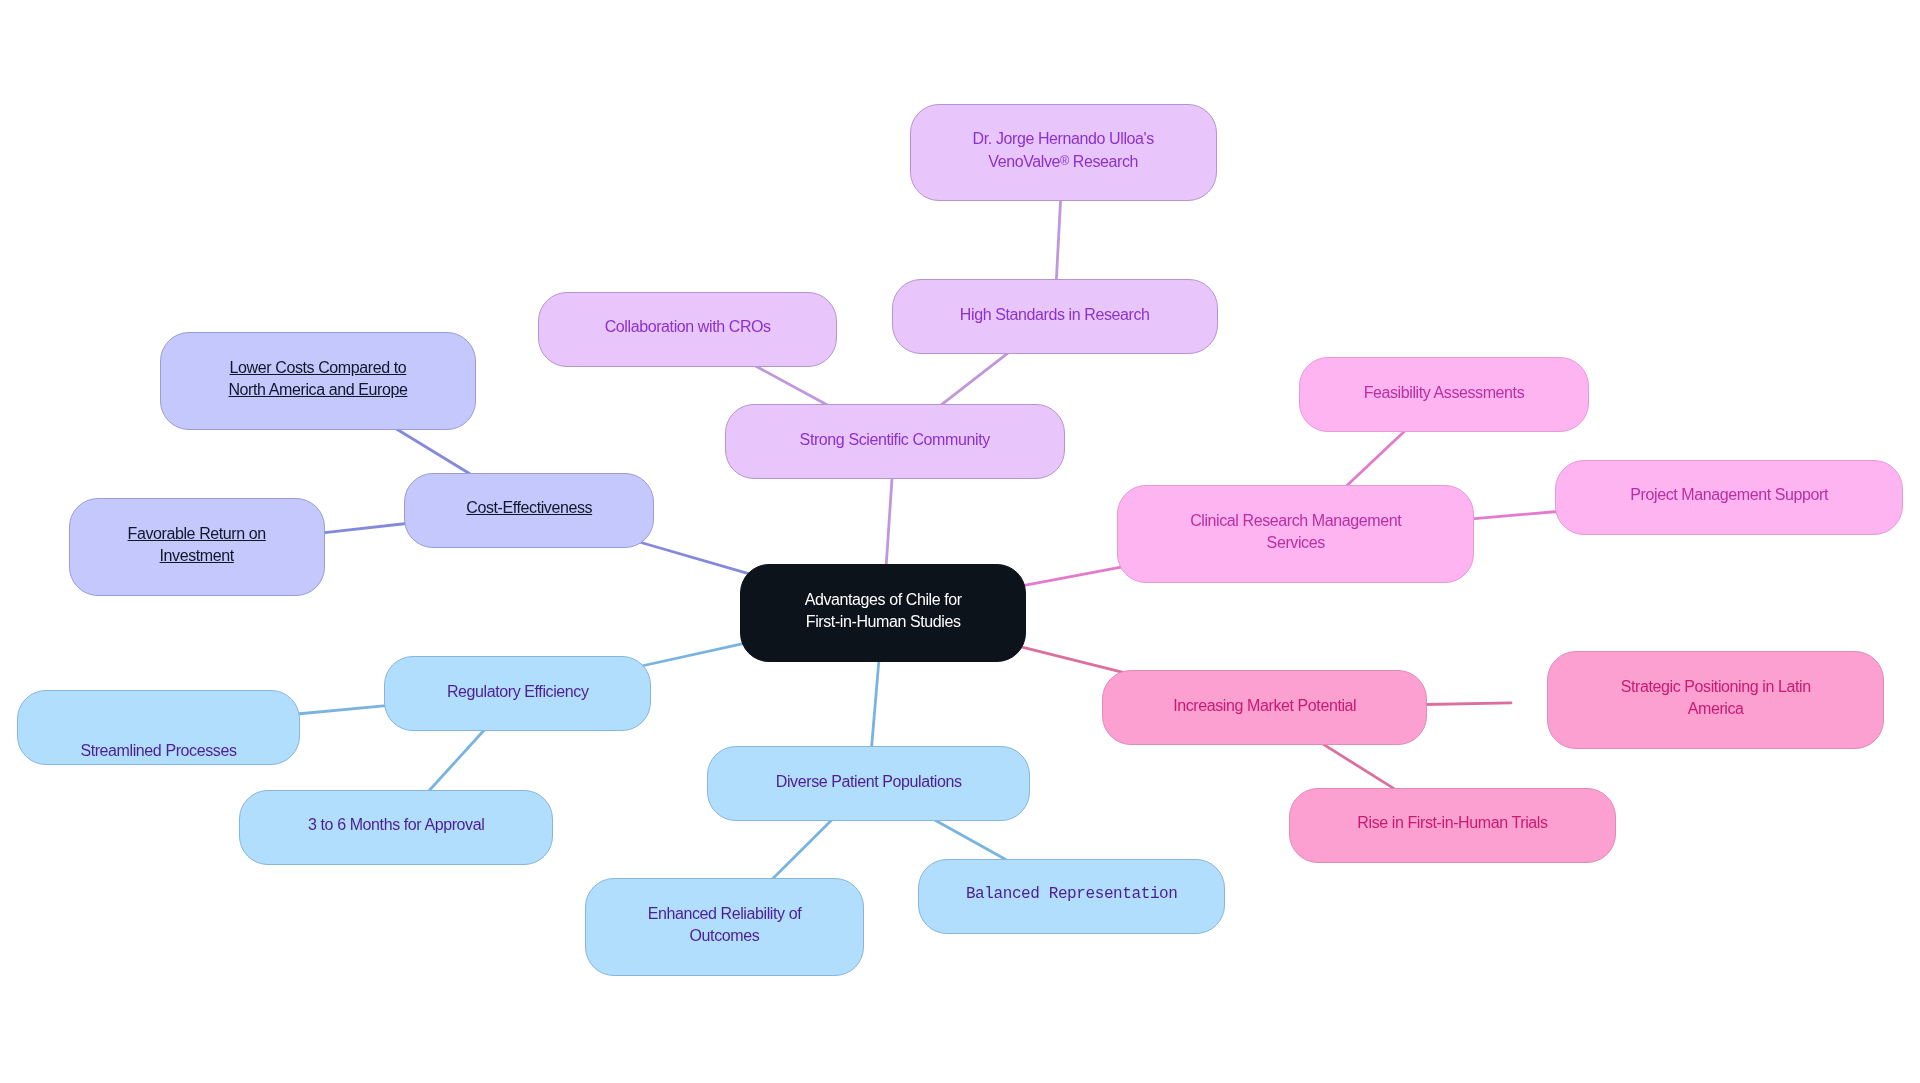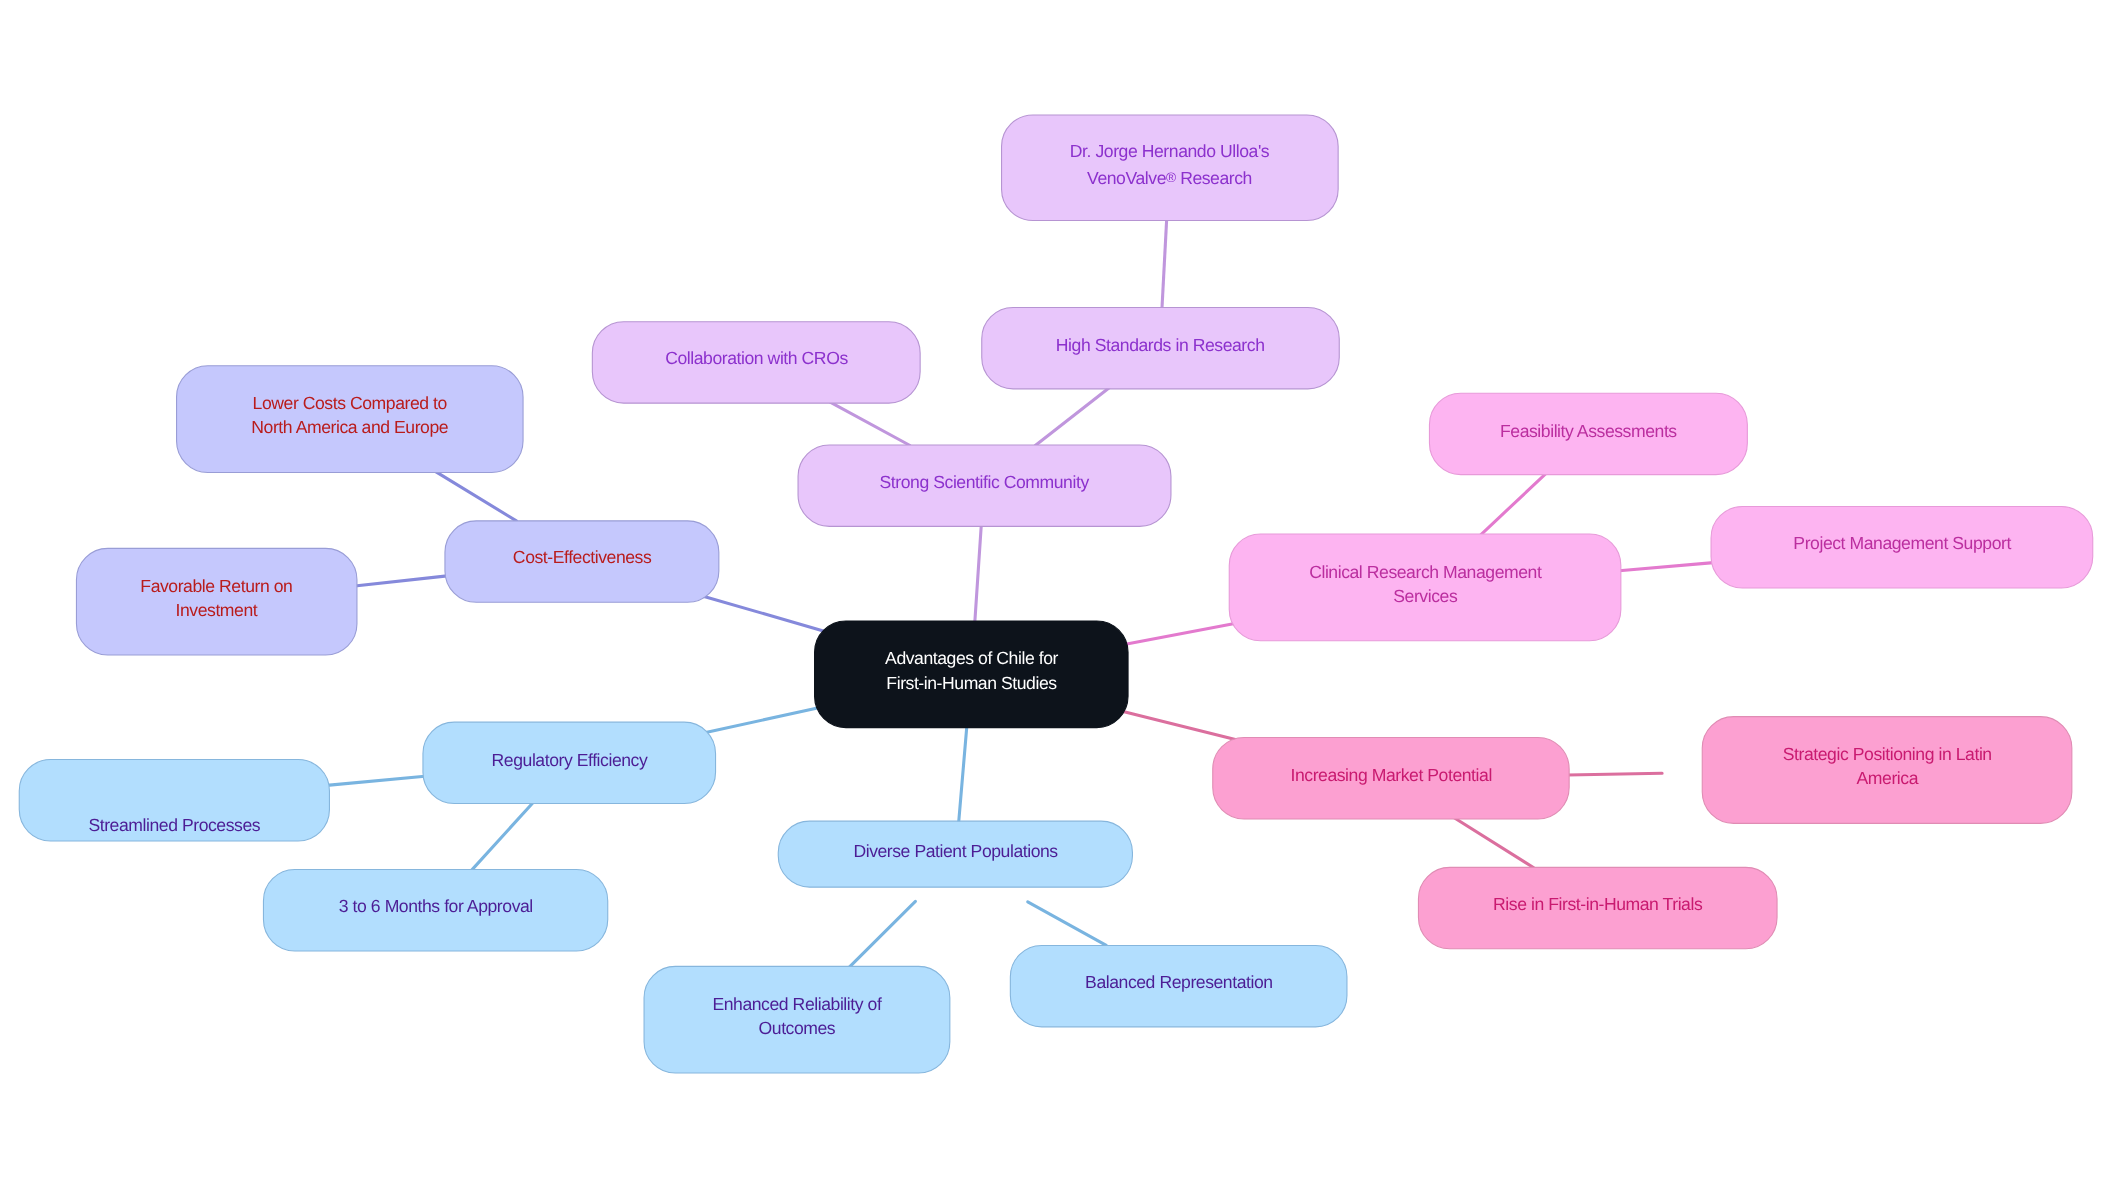--- a/index.html
+++ b/index.html
@@ -8,21 +8,21 @@
        font-family:"Liberation Sans",sans-serif;-webkit-font-smoothing:antialiased;}
   #canvas{position:relative;width:1920px;height:1083px;background:#ffffff;}
   #edge-layer{position:absolute;left:0;top:0;width:1920px;height:1083px;}
   .node{position:absolute;box-sizing:border-box;display:flex;align-items:center;justify-content:center;
         border-radius:29px;border-style:solid;border-width:1.4px;text-align:center;overflow:hidden;}
   .node .lbl{font-size:16px;line-height:22.2px;white-space:pre-line;font-weight:400;
              letter-spacing:-0.4px;margin-right:-0.4px;position:relative;top:-1.7px;}
   .node .lbl .reg{font-size:0.78em;vertical-align:0.20em;}
   .t-root  {background:#0d131b;border-color:#0d131b;color:#ffffff;}
   .t-purple{background:#e8c6fb;border-color:#b694d2;color:#8c31cd;}
-  .t-indigo{background:#c5c8fd;border-color:#999dd6;color:#b91c1c;}
+  .t-indigo{background:#c5c8fd;border-color:#999dd6;color:#0f172a;text-decoration:underline;}
   .t-sky   {background:#b2defe;border-color:#86b6dd;color:#4c1d95;}
   .t-pink  {background:#fdb4f1;border-color:#e79ad9;color:#bb2e9f;}
   .t-hot   {background:#fca0d1;border-color:#e08cb4;color:#c91a70;}
 </style>
 </head>
 <body>
 
 <div id="canvas">
   <svg id="edge-layer" viewBox="0 0 1920 1083" width="1920" height="1083">
     <line class="edge" stroke-width="2.8" stroke-linecap="round" x1="886.2" y1="565.5" x2="892.1" y2="477" stroke="#c096dd"></line>
@@ -75,28 +75,28 @@
   </div>
   <div class="node t-sky" style="left: 384px; top: 656px; width: 267px; height: 75px;">
     <span class="lbl">Regulatory Efficiency</span>
   </div>
   <div class="node t-sky" style="left: 17px; top: 689.5px; width: 282.5px; height: 75px; align-items: flex-end;">
     <span class="lbl">Streamlined Processes</span>
   </div>
   <div class="node t-sky" style="left: 239px; top: 789.5px; width: 314px; height: 75px;">
     <span class="lbl">3 to 6 Months for Approval</span>
   </div>
-  <div class="node t-sky" style="left: 707px; top: 745.8px; width: 323px; height: 61px;">
+  <div class="node t-sky" style="left: 707px; top: 745.8px; width: 323px; height: 75px;">
     <span class="lbl">Diverse Patient Populations</span>
   </div>
   <div class="node t-sky" style="left: 585px; top: 878px; width: 278.5px; height: 97.5px;">
     <span class="lbl">Enhanced Reliability of
 Outcomes</span>
   </div>
-  <div class="node t-sky" style="left: 918px; top: 858.5px; width: 307px; height: 75px;">
+  <div class="node t-sky" style="left: 918px; top: 858.5px; width: 307px; height: 75px; font-family: Liberation Mono, monospace;">
     <span class="lbl">Balanced Representation</span>
   </div>
   <div class="node t-pink" style="left: 1117px; top: 485px; width: 357px; height: 97.5px;">
     <span class="lbl">Clinical Research Management
 Services</span>
   </div>
   <div class="node t-pink" style="left: 1298.5px; top: 357px; width: 290.5px; height: 75px;">
     <span class="lbl">Feasibility Assessments</span>
   </div>
   <div class="node t-pink" style="left: 1555px; top: 459.5px; width: 348px; height: 75px;">

